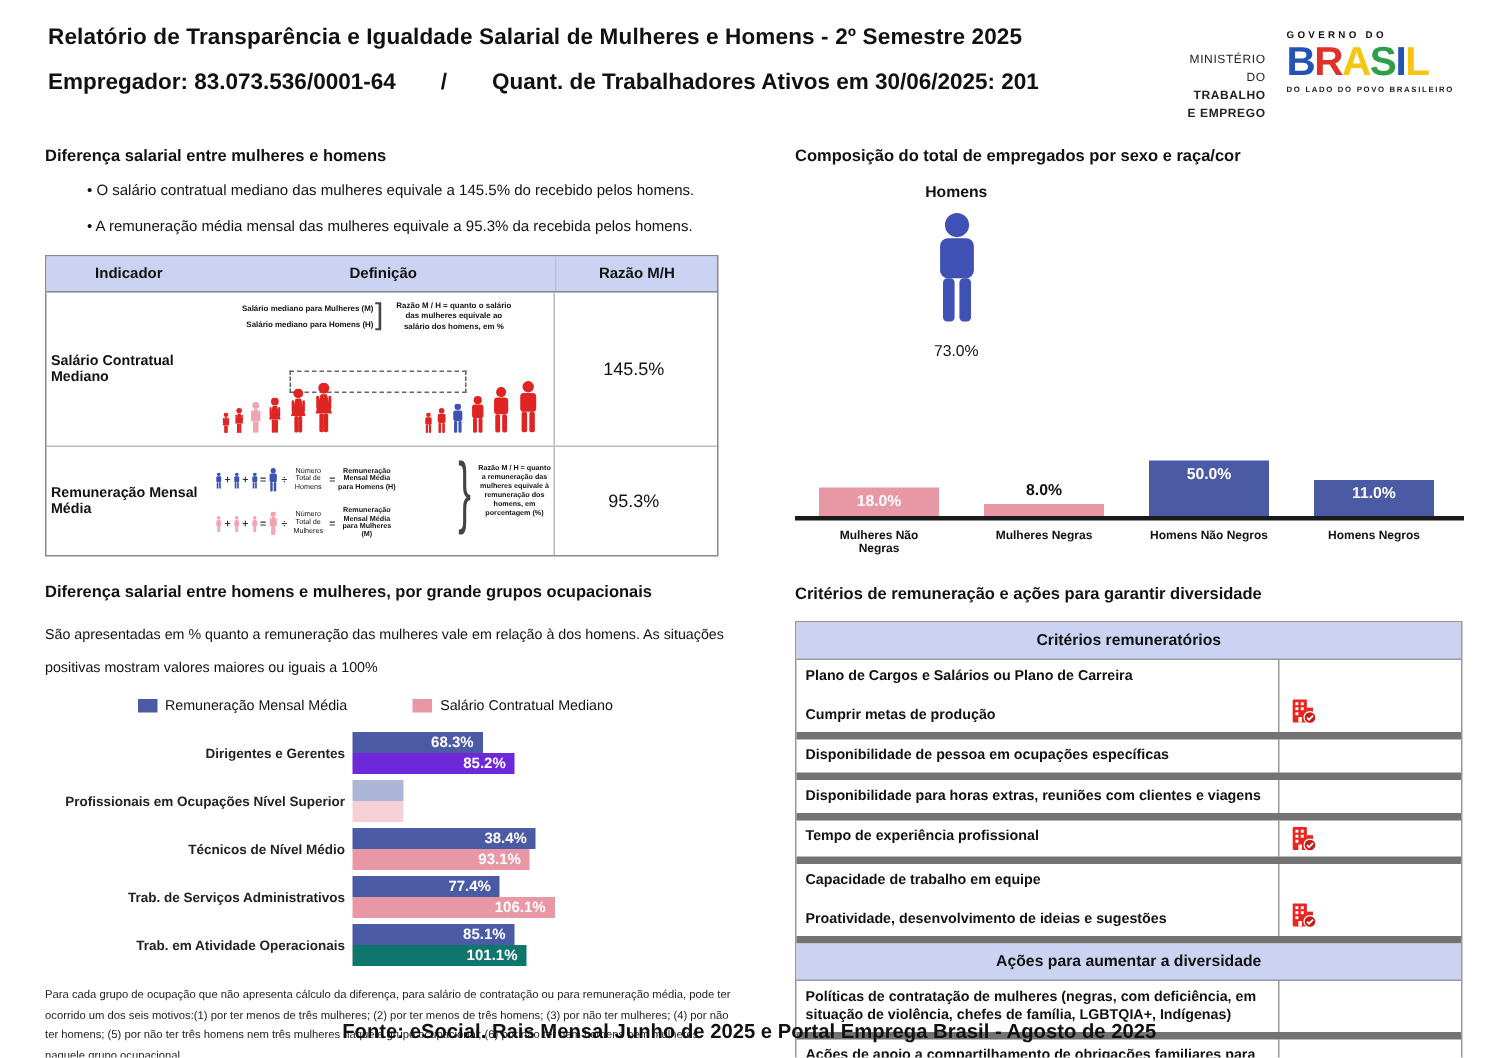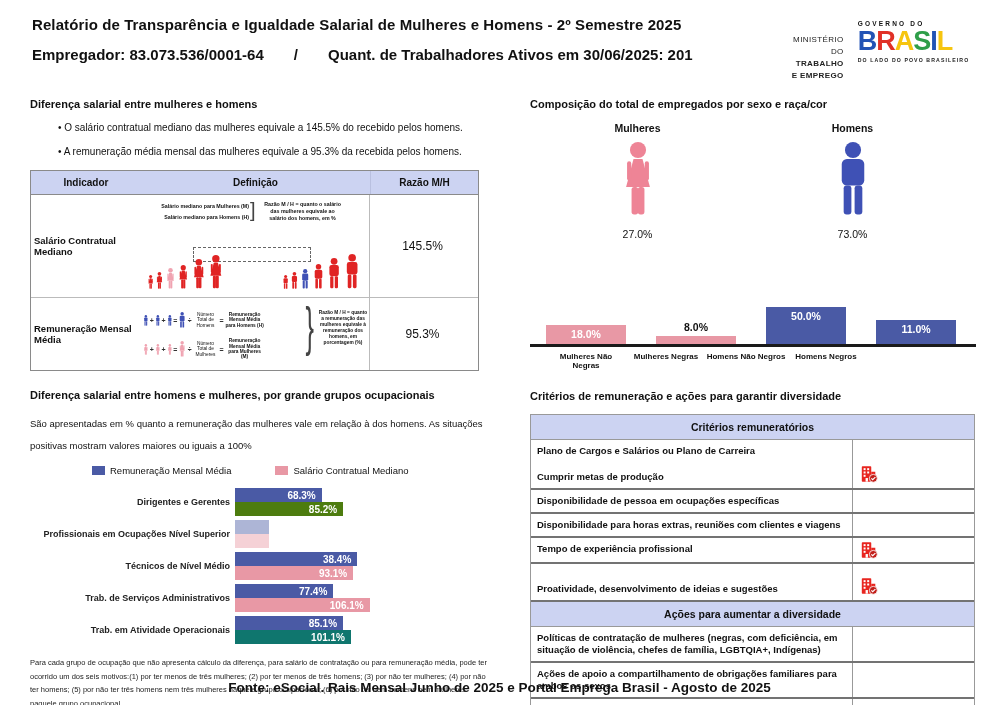--- a/index.html
+++ b/index.html
@@ -81,28 +81,28 @@
   .comp-figs{display:flex;margin-top:2px;}
   .comp-block{width:215px;text-align:center;}
   .comp-label{font-size:10.5px;font-weight:bold;margin-bottom:8px;}
   .comp-pct{font-size:10.5px;margin-top:12px;}
   .comp-chart{margin-top:46px;}
   .comp-bars{display:flex;align-items:flex-end;padding-left:16px;gap:30px;border-bottom:3px solid #1a1a1a;height:58px;}
   .comp-slot{width:80px;position:relative;}
   .comp-bar{width:80px;display:block;}
   .bar-label-in{color:#fff;font-size:10.5px;font-weight:bold;text-align:center;padding-top:3px;}
   .bar-label-out{position:absolute;width:100%;text-align:center;font-size:10.5px;font-weight:bold;color:#111;}
-  .comp-cats{display:flex;padding-left:16px;margin-top:5px;}
+  .comp-cats{display:flex;padding-left:16px;gap:30px;margin-top:5px;}
   .comp-cats div{width:80px;text-align:center;font-size:8px;font-weight:bold;}
 
   
   .crit-wrap{margin-top:20px;}
   .crit-table{width:443px;border:1px solid #999;font-size:9.5px;}
   .crit-header{background:#ccd3f2;text-align:center;font-weight:bold;font-size:10.5px;padding:6px 2px;border-bottom:1px solid #999;}
-  .crit-row{display:flex;border-bottom:2px solid #737373;}
+  .crit-row{display:flex;border-bottom:5px solid #737373;}
   .crit-row:last-child{border-bottom:none;}
   .crit-text{flex:1;padding:5px 6px;font-weight:bold;line-height:12px;}
   .crit-text .line2{margin-top:14px;}
   .crit-icon{width:122px;border-left:1px solid #999;display:flex;align-items:center;padding:3px 0 3px 7px;box-sizing:border-box;}
   .crit-icon.bottom{align-items:flex-end;padding-bottom:5px;}
 
   
   .page-footer{position:absolute;bottom:10px;left:0;width:100%;text-align:center;font-size:13.5px;font-weight:bold;}
 
   svg.iconuse{display:block;}
@@ -307,21 +307,21 @@
             <div class="item">
               <span class="swatch" style="background: rgb(232, 152, 165);"></span>
               <span>Salário Contratual Mediano</span>
             </div>
           </div>
         <div class="occ-chart" id="occ-chart">
             <div class="occ-row">
               <div class="occ-cat">Dirigentes e Gerentes</div>
               <div class="occ-bars">
                 <div class="occ-bar" style="background: rgb(74, 90, 165); width: 86.741px;">68.3%</div>
-                <div class="occ-bar" style="background: #4d7c0f; width: 108.204px;">85.2%</div>
+                <div class="occ-bar" style="background: #6d28d9; width: 108.204px;">85.2%</div>
               </div>
             </div>
             <div class="occ-row">
               <div class="occ-cat">Profissionais em Ocupações Nível Superior</div>
               <div class="occ-bars">
                 <div class="occ-bar" style="background: rgb(74, 90, 165); width: 1.5px; opacity: 0.45;"></div>
                 <div class="occ-bar" style="background: rgb(232, 152, 165); width: 1.5px; opacity: 0.45;"></div>
               </div>
             </div>
             <div class="occ-row">
@@ -347,27 +347,20 @@
             </div>
           </div>
         <div class="occ-note">Para cada grupo de ocupação que não apresenta cálculo da diferença, para salário de contratação ou para remuneração média, pode ter ocorrido um dos seis motivos:(1) por ter menos de três mulheres; (2) por ter menos de três homens; (3) por não ter mulheres; (4) por não ter homens; (5) por não ter três homens nem três mulheres naquele grupo ocupacional; (6) por não ter nem homens nem mulheres naquele grupo ocupacional</div>
       </div>
     </div>
 
     <div class="col-right">
       <div class="sec-title">Composição do total de empregados por sexo e raça/cor</div>
 
       <div class="comp-figs">
-        <div class="comp-block">
-          <div class="comp-label">Mulheres</div>
-          <svg class="iconuse" style="margin:0 auto" width="42" height="74" viewBox="0 0 24 46">
-              <use href="#sym-woman" fill="#ee8496"></use>
-            </svg>
-          <div class="comp-pct">27.0%</div>
-        </div>
         <div class="comp-block">
           <div class="comp-label">Homens</div>
           <svg class="iconuse" style="margin:0 auto" width="42" height="74" viewBox="0 0 24 46">
               <use href="#sym-man" fill="#3f51b5"></use>
             </svg>
           <div class="comp-pct">73.0%</div>
         </div>
       </div>
 
       <div class="comp-chart">
@@ -432,20 +425,21 @@
                 <div>Tempo de experiência profissional</div>
               </div>
               <div class="crit-icon">
                 <svg viewBox="0 0 20 20" width="18" height="18">
                   <use href="#sym-building"></use>
                 </svg>
               </div>
             </div>
             <div class="crit-row">
               <div class="crit-text">
+                <div>Capacidade de trabalho em equipe</div>
                 <div class="line2">Proatividade, desenvolvimento de ideias e sugestões</div>
               </div>
               <div class="crit-icon bottom">
                 <svg viewBox="0 0 20 20" width="18" height="18">
                   <use href="#sym-building"></use>
                 </svg>
               </div>
             </div>
             <div class="crit-header">Ações para aumentar a diversidade</div>
             <div class="crit-row">

